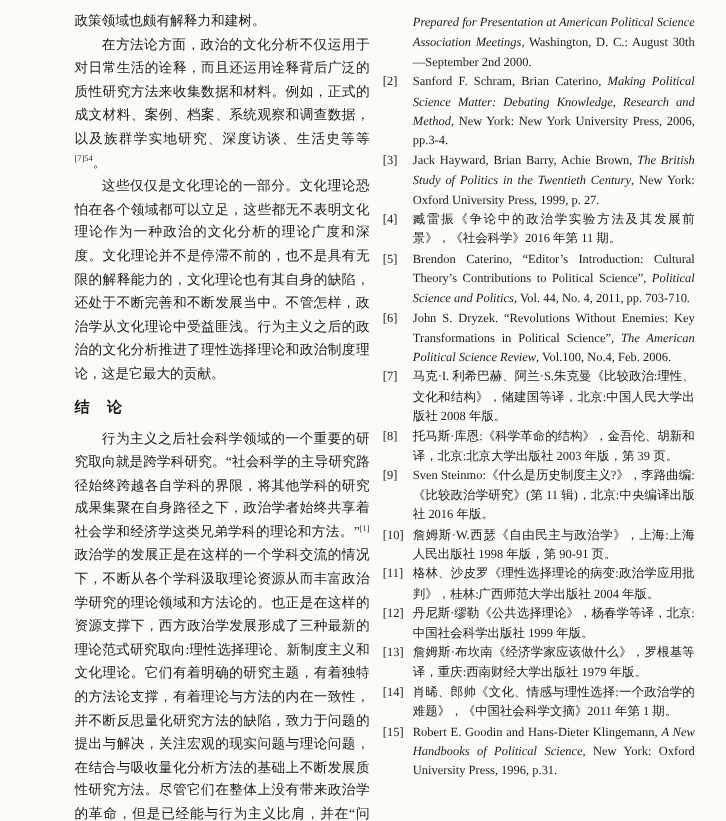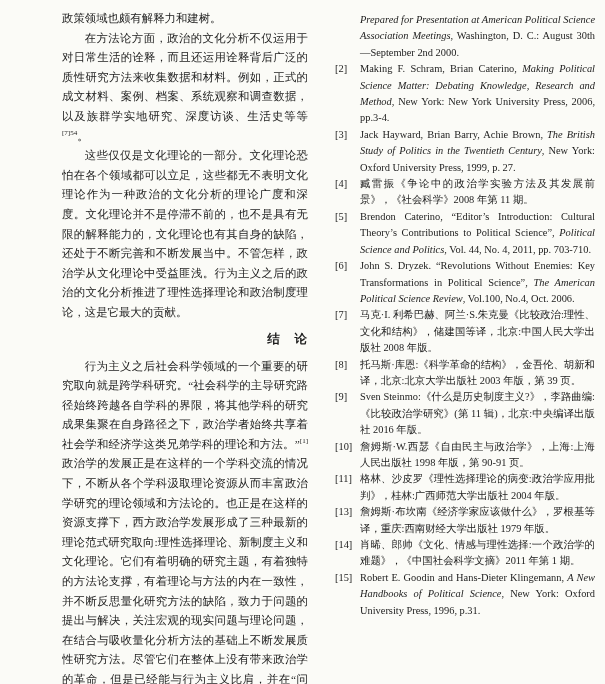--- a/index.html
+++ b/index.html
@@ -7,37 +7,37 @@
     width:605px;height:684px;
     background:#fbfbf7;
     color:#1c1c1c;
     font-family:"Liberation Serif","DejaVu Serif",serif;
     overflow:hidden;
   }
   .page{
     box-sizing:border-box;
     width:605px;height:684px;
     padding:9px 26px 0 62px;
-    display:flex;gap:27px;
+    display:flex;gap:11px;
     overflow:hidden;
   }
   .col{overflow:hidden;}
   .col-left{width:246px;flex:none;}
   .col-right{width:260px;flex:none;font-size:10.4px;line-height:16.4px;padding-top:3px;}
   .body-p{
     margin:0;
     font-size:11.4px;
     line-height:19.6px;
     text-align:justify;
     text-indent:2em;
   }
   .body-p.no-indent{text-indent:0;}
   .section-heading{
     margin:8px 0 9px 0;
-    text-align:right;
+    text-align:left;
     font-size:12.6px;
     font-weight:bold;
     letter-spacing:1px;
   }
   .ref-item{display:flex;margin:0;}
   .ref-num{flex:none;width:25px;}
   .ref-text{flex:1;text-align:justify;}
   .ref-cont{padding-left:25px;text-align:justify;}
   .it{font-style:italic;}
   sup{font-size:0.62em;line-height:0;vertical-align:super;}
@@ -57,37 +57,37 @@
     <p class="body-p"><span>行为主义之后社会科学领域的一个重要的研究取向就是跨学科研究。“社会科学的主导研究路径始终跨越各自学科的界限，将其他学科的研究成果集聚在自身路径之下，政治学者始终共享着社会学和经济学这类兄弟学科的理论和方法。”</span><sup>[1]</sup><span>政治学的发展正是在这样的一个学科交流的情况下，不断从各个学科汲取理论资源从而丰富政治学研究的理论领域和方法论的。也正是在这样的资源支撑下，西方政治学发展形成了三种最新的理论范式研究取向:理性选择理论、新制度主义和文化理论。它们有着明确的研究主题，有着独特的方法论支撑，有着理论与方法的内在一致性，并不断反思量化研究方法的缺陷，致力于问题的提出与解决，关注宏观的现实问题与理论问题，在结合与吸收量化分析方法的基础上不断发展质性研究方法。尽管它们在整体上没有带来政治学的革命，但是已经能与行为主义比肩，并在“问题”与“方法”的双轮驱动下共同推动着西方政治学的不断发展。</span></p>
 
   </div>
 
   <div class="col col-right">
     <div class="ref-cont"><span class="it">Prepared for Presentation at American Political Science Association Meetings</span><span>, Washington, D. C.: August 30th—September 2nd 2000.</span></div>
 
     <div class="ref-list">
         <div class="ref-item">
           <span class="ref-num">[2]</span>
-          <span class="ref-text"><span>Making F. Schram, Brian Caterino, </span><span class="it">Making Political Science Matter: Debating Knowledge, Research and Method</span><span>, New York: New York University Press, 2006, pp.3-4.</span></span>
+          <span class="ref-text"><span>Sanford F. Schram, Brian Caterino, </span><span class="it">Making Political Science Matter: Debating Knowledge, Research and Method</span><span>, New York: New York University Press, 2006, pp.3-4.</span></span>
         </div>
         <div class="ref-item">
           <span class="ref-num">[3]</span>
           <span class="ref-text"><span>Jack Hayward, Brian Barry, Achie Brown, </span><span class="it">The British Study of Politics in the Twentieth Century</span><span>, New York: Oxford University Press, 1999, p. 27.</span></span>
         </div>
         <div class="ref-item">
           <span class="ref-num">[4]</span>
-          <span class="ref-text"><span>臧雷振《争论中的政治学实验方法及其发展前景》，《社会科学》2008 年第 11 期。</span></span>
+          <span class="ref-text"><span>臧雷振《争论中的政治学实验方法及其发展前景》，《社会科学》2016 年第 11 期。</span></span>
         </div>
         <div class="ref-item">
           <span class="ref-num">[5]</span>
           <span class="ref-text"><span>Brendon Caterino, “Editor’s Introduction: Cultural Theory’s Contributions to Political Science”, </span><span class="it">Political Science and Politics</span><span>, Vol. 44, No. 4, 2011, pp. 703-710.</span></span>
         </div>
         <div class="ref-item">
           <span class="ref-num">[6]</span>
-          <span class="ref-text"><span>John S. Dryzek. “Revolutions Without Enemies: Key Transformations in Political Science”, </span><span class="it">The American Political Science Review</span><span>, Vol.100, No.4, Oct. 2006.</span></span>
+          <span class="ref-text"><span>John S. Dryzek. “Revolutions Without Enemies: Key Transformations in Political Science”, </span><span class="it">The American Political Science Review</span><span>, Vol.100, No.4, Feb. 2006.</span></span>
         </div>
         <div class="ref-item">
           <span class="ref-num">[7]</span>
           <span class="ref-text"><span>马克·I. 利希巴赫、阿兰·S.朱克曼《比较政治:理性、文化和结构》，储建国等译，北京:中国人民大学出版社 2008 年版。</span></span>
         </div>
         <div class="ref-item">
           <span class="ref-num">[8]</span>
           <span class="ref-text"><span>托马斯·库恩:《科学革命的结构》，金吾伦、胡新和译，北京:北京大学出版社 2003 年版，第 39 页。</span></span>
         </div>
         <div class="ref-item">
@@ -96,20 +96,24 @@
         </div>
         <div class="ref-item">
           <span class="ref-num">[10]</span>
           <span class="ref-text"><span>詹姆斯·W.西瑟《自由民主与政治学》，上海:上海人民出版社 1998 年版，第 90-91 页。</span></span>
         </div>
         <div class="ref-item">
           <span class="ref-num">[11]</span>
           <span class="ref-text"><span>格林、沙皮罗《理性选择理论的病变:政治学应用批判》，桂林:广西师范大学出版社 2004 年版。</span></span>
         </div>
         <div class="ref-item">
+          <span class="ref-num">[12]</span>
+          <span class="ref-text"><span>丹尼斯·缪勒《公共选择理论》，杨春学等译，北京:中国社会科学出版社 1999 年版。</span></span>
+        </div>
+        <div class="ref-item">
           <span class="ref-num">[13]</span>
           <span class="ref-text"><span>詹姆斯·布坎南《经济学家应该做什么》，罗根基等译，重庆:西南财经大学出版社 1979 年版。</span></span>
         </div>
         <div class="ref-item">
           <span class="ref-num">[14]</span>
           <span class="ref-text"><span>肖晞、郎帅《文化、情感与理性选择:一个政治学的难题》，《中国社会科学文摘》2011 年第 1 期。</span></span>
         </div>
         <div class="ref-item">
           <span class="ref-num">[15]</span>
           <span class="ref-text"><span>Robert E. Goodin and Hans-Dieter Klingemann, </span><span class="it">A New Handbooks of Political Science</span><span>, New York: Oxford University Press, 1996, p.31.</span></span>

